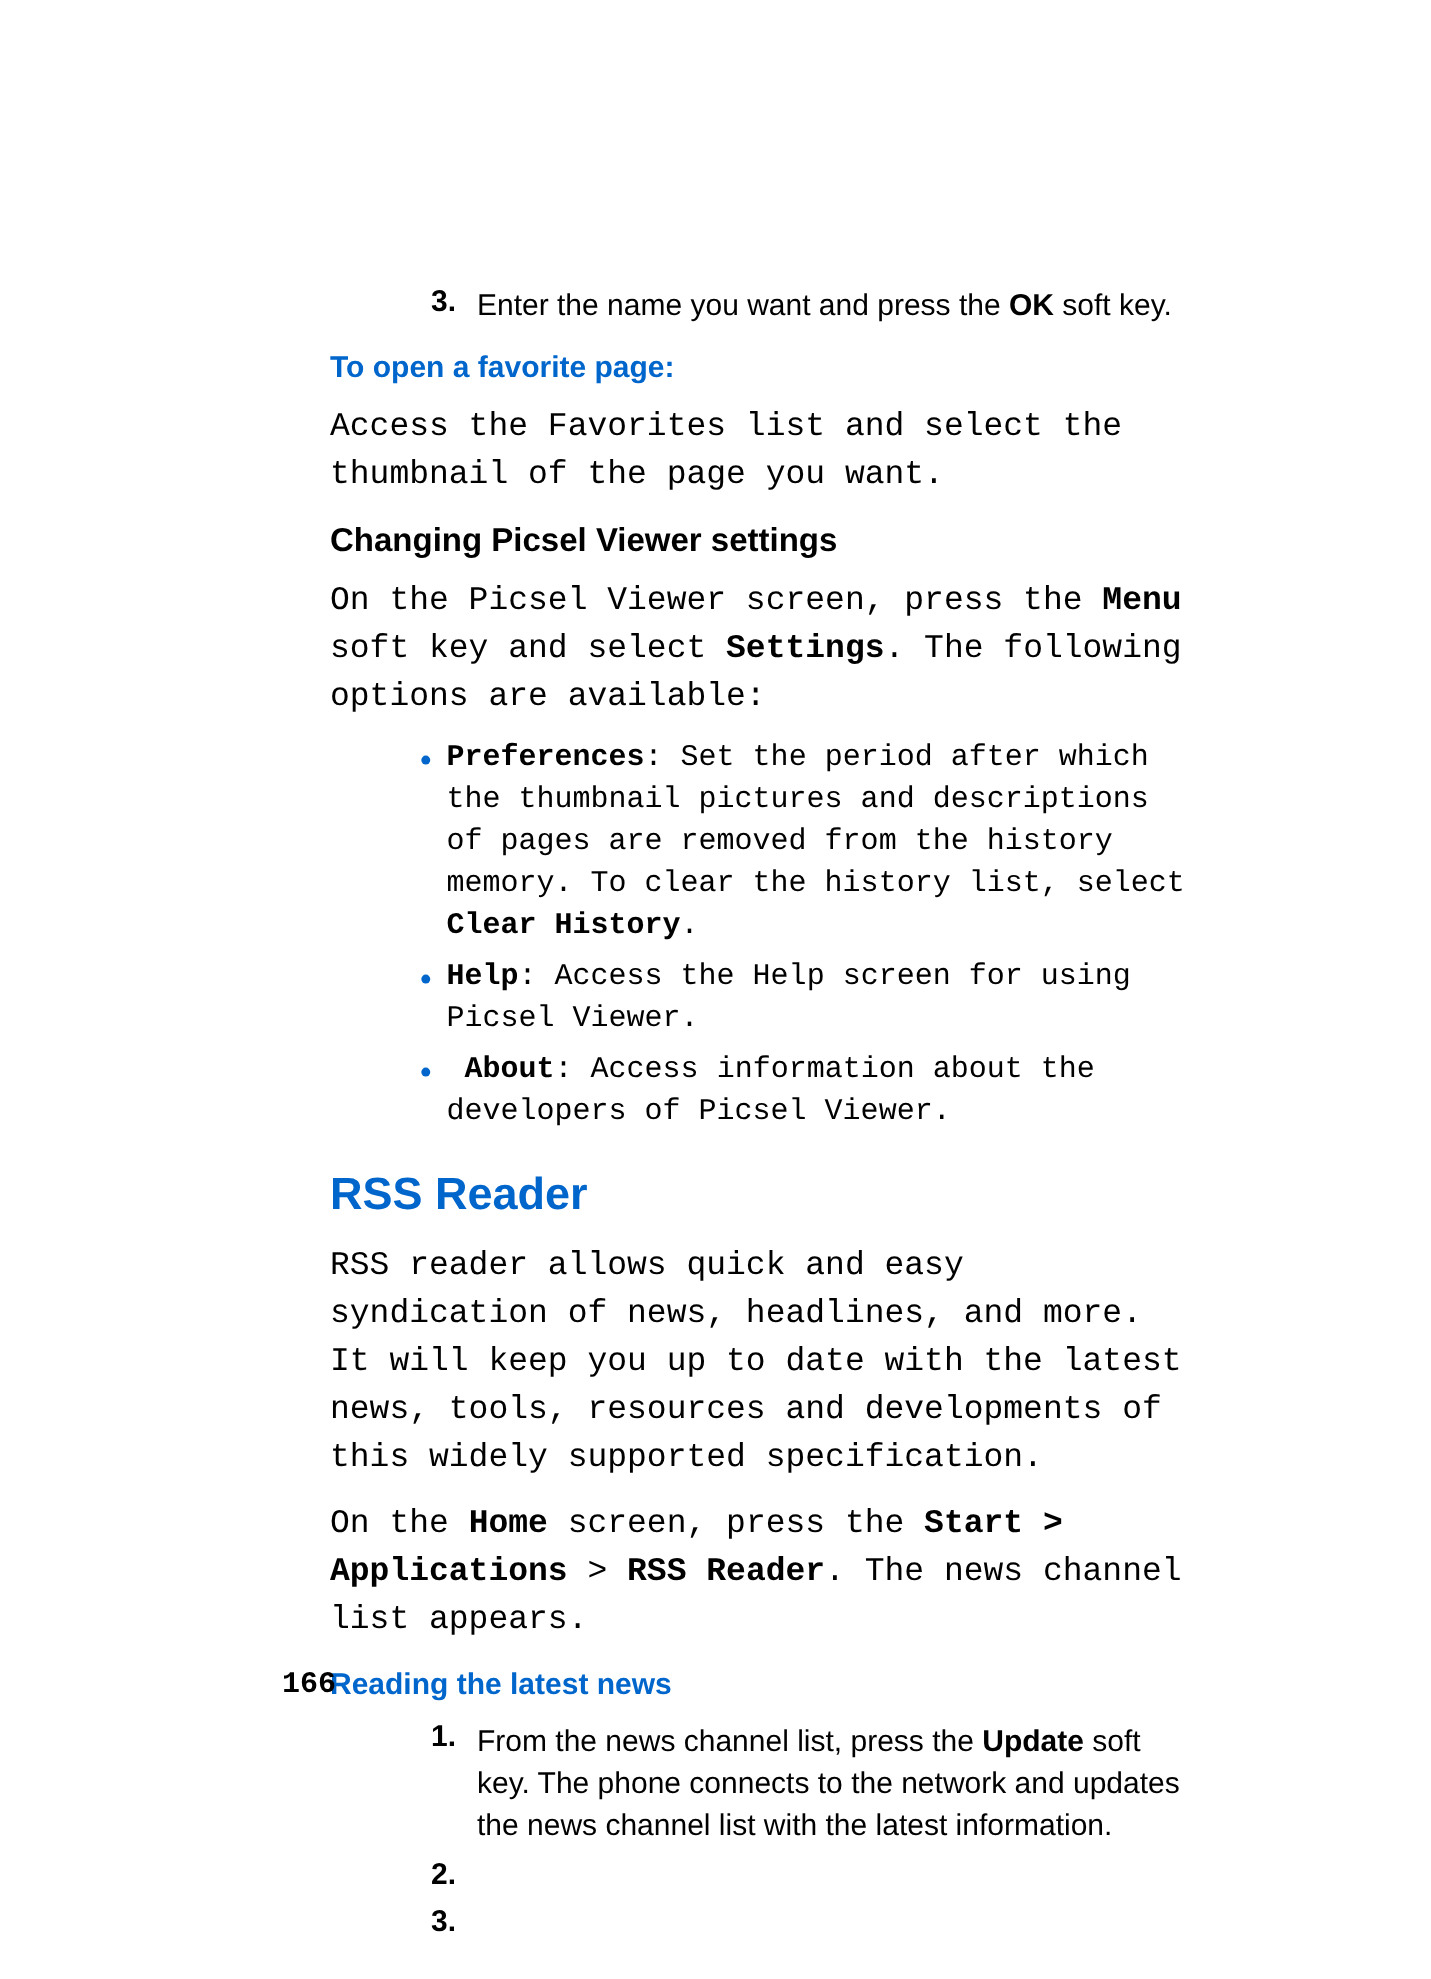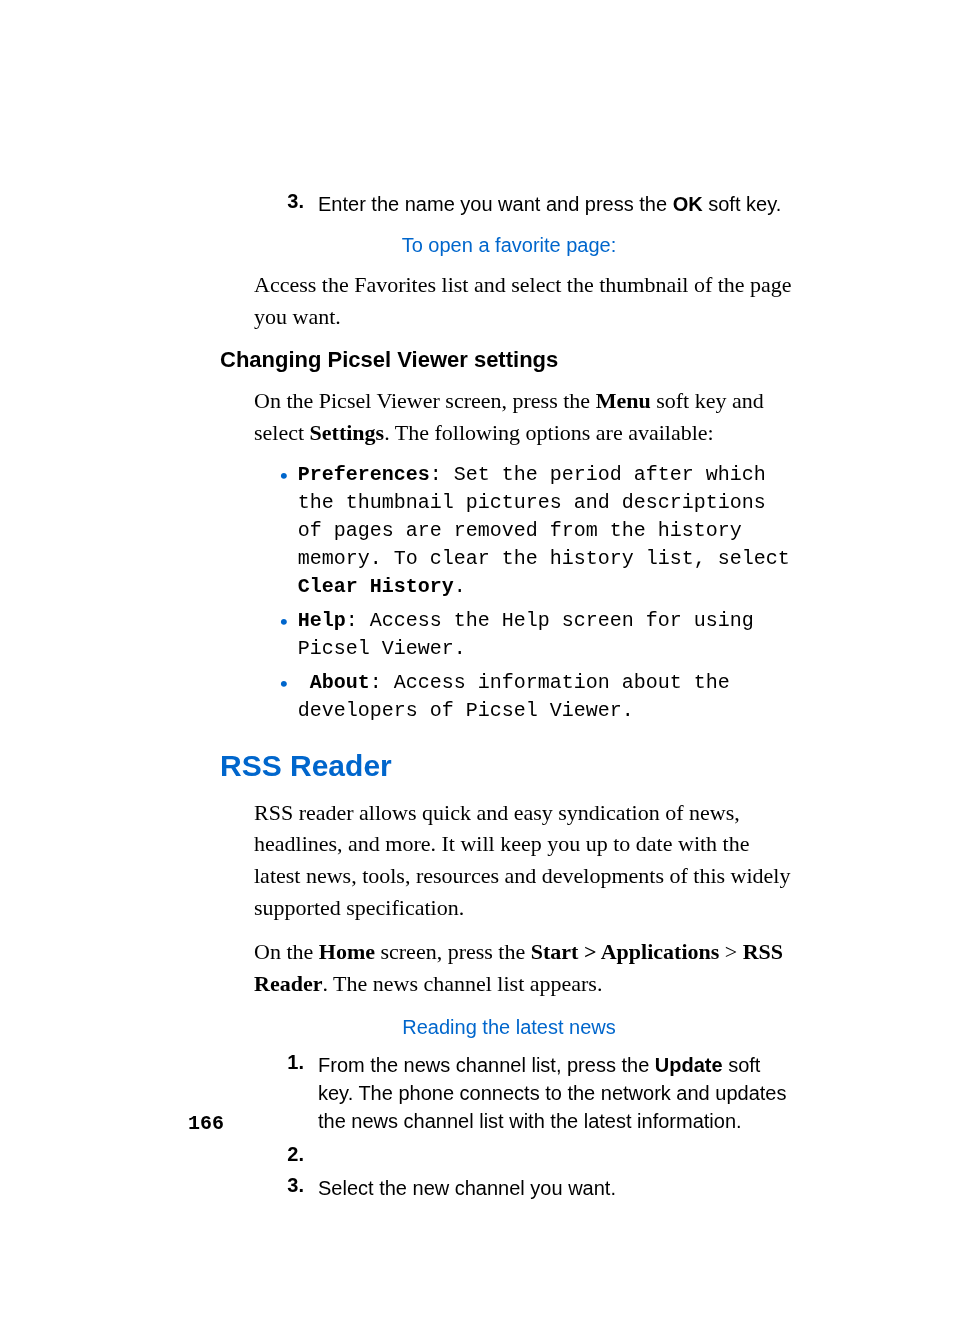--- a/index.html
+++ b/index.html
@@ -37,32 +37,30 @@
       font-size: 20px;
       line-height: 1.4;
       flex: 1;
     }
     .numbered-item-indent {
       padding-left: 54px;
     }
     .sub-heading-blue {
       color: #0066cc;
       font-family: Helvetica, Arial, sans-serif;
-      font-weight: normal;
+      font-weight: bold;
       font-size: 20px;
       margin-top: 16px;
       margin-bottom: 12px;
-      text-align: center;
     }
     .body-serif {
-      font-family: Liberation Serif, serif;
+      font-family: Liberation Mono, monospace;
       font-size: 22px;
       line-height: 1.45;
       margin-bottom: 12px;
-      margin-left: 34px;
     }
     .heading-bold {
       font-family: Helvetica, Arial, sans-serif;
       font-weight: bold;
       font-size: 22px;
       margin-top: 14px;
       margin-bottom: 12px;
     }
     .bullet-list {
       padding-left: 60px;
@@ -165,18 +163,17 @@
       <span>From the news channel list, press the </span><span class="bold">Update</span><span> soft key. The phone connects to the network and updates the news channel list with the latest information.</span>
     </div>
   </div>
 
   <div class="numbered-item numbered-item-indent">
     <div class="num">2.</div>
   </div>
 
   <div class="numbered-item numbered-item-indent">
     <div class="num">3.</div>
-    <div class="text">Select the new channel you want.</div>
   </div>
 
 </div>
 
 <div class="page-number">166</div>
 
 </body></html>

